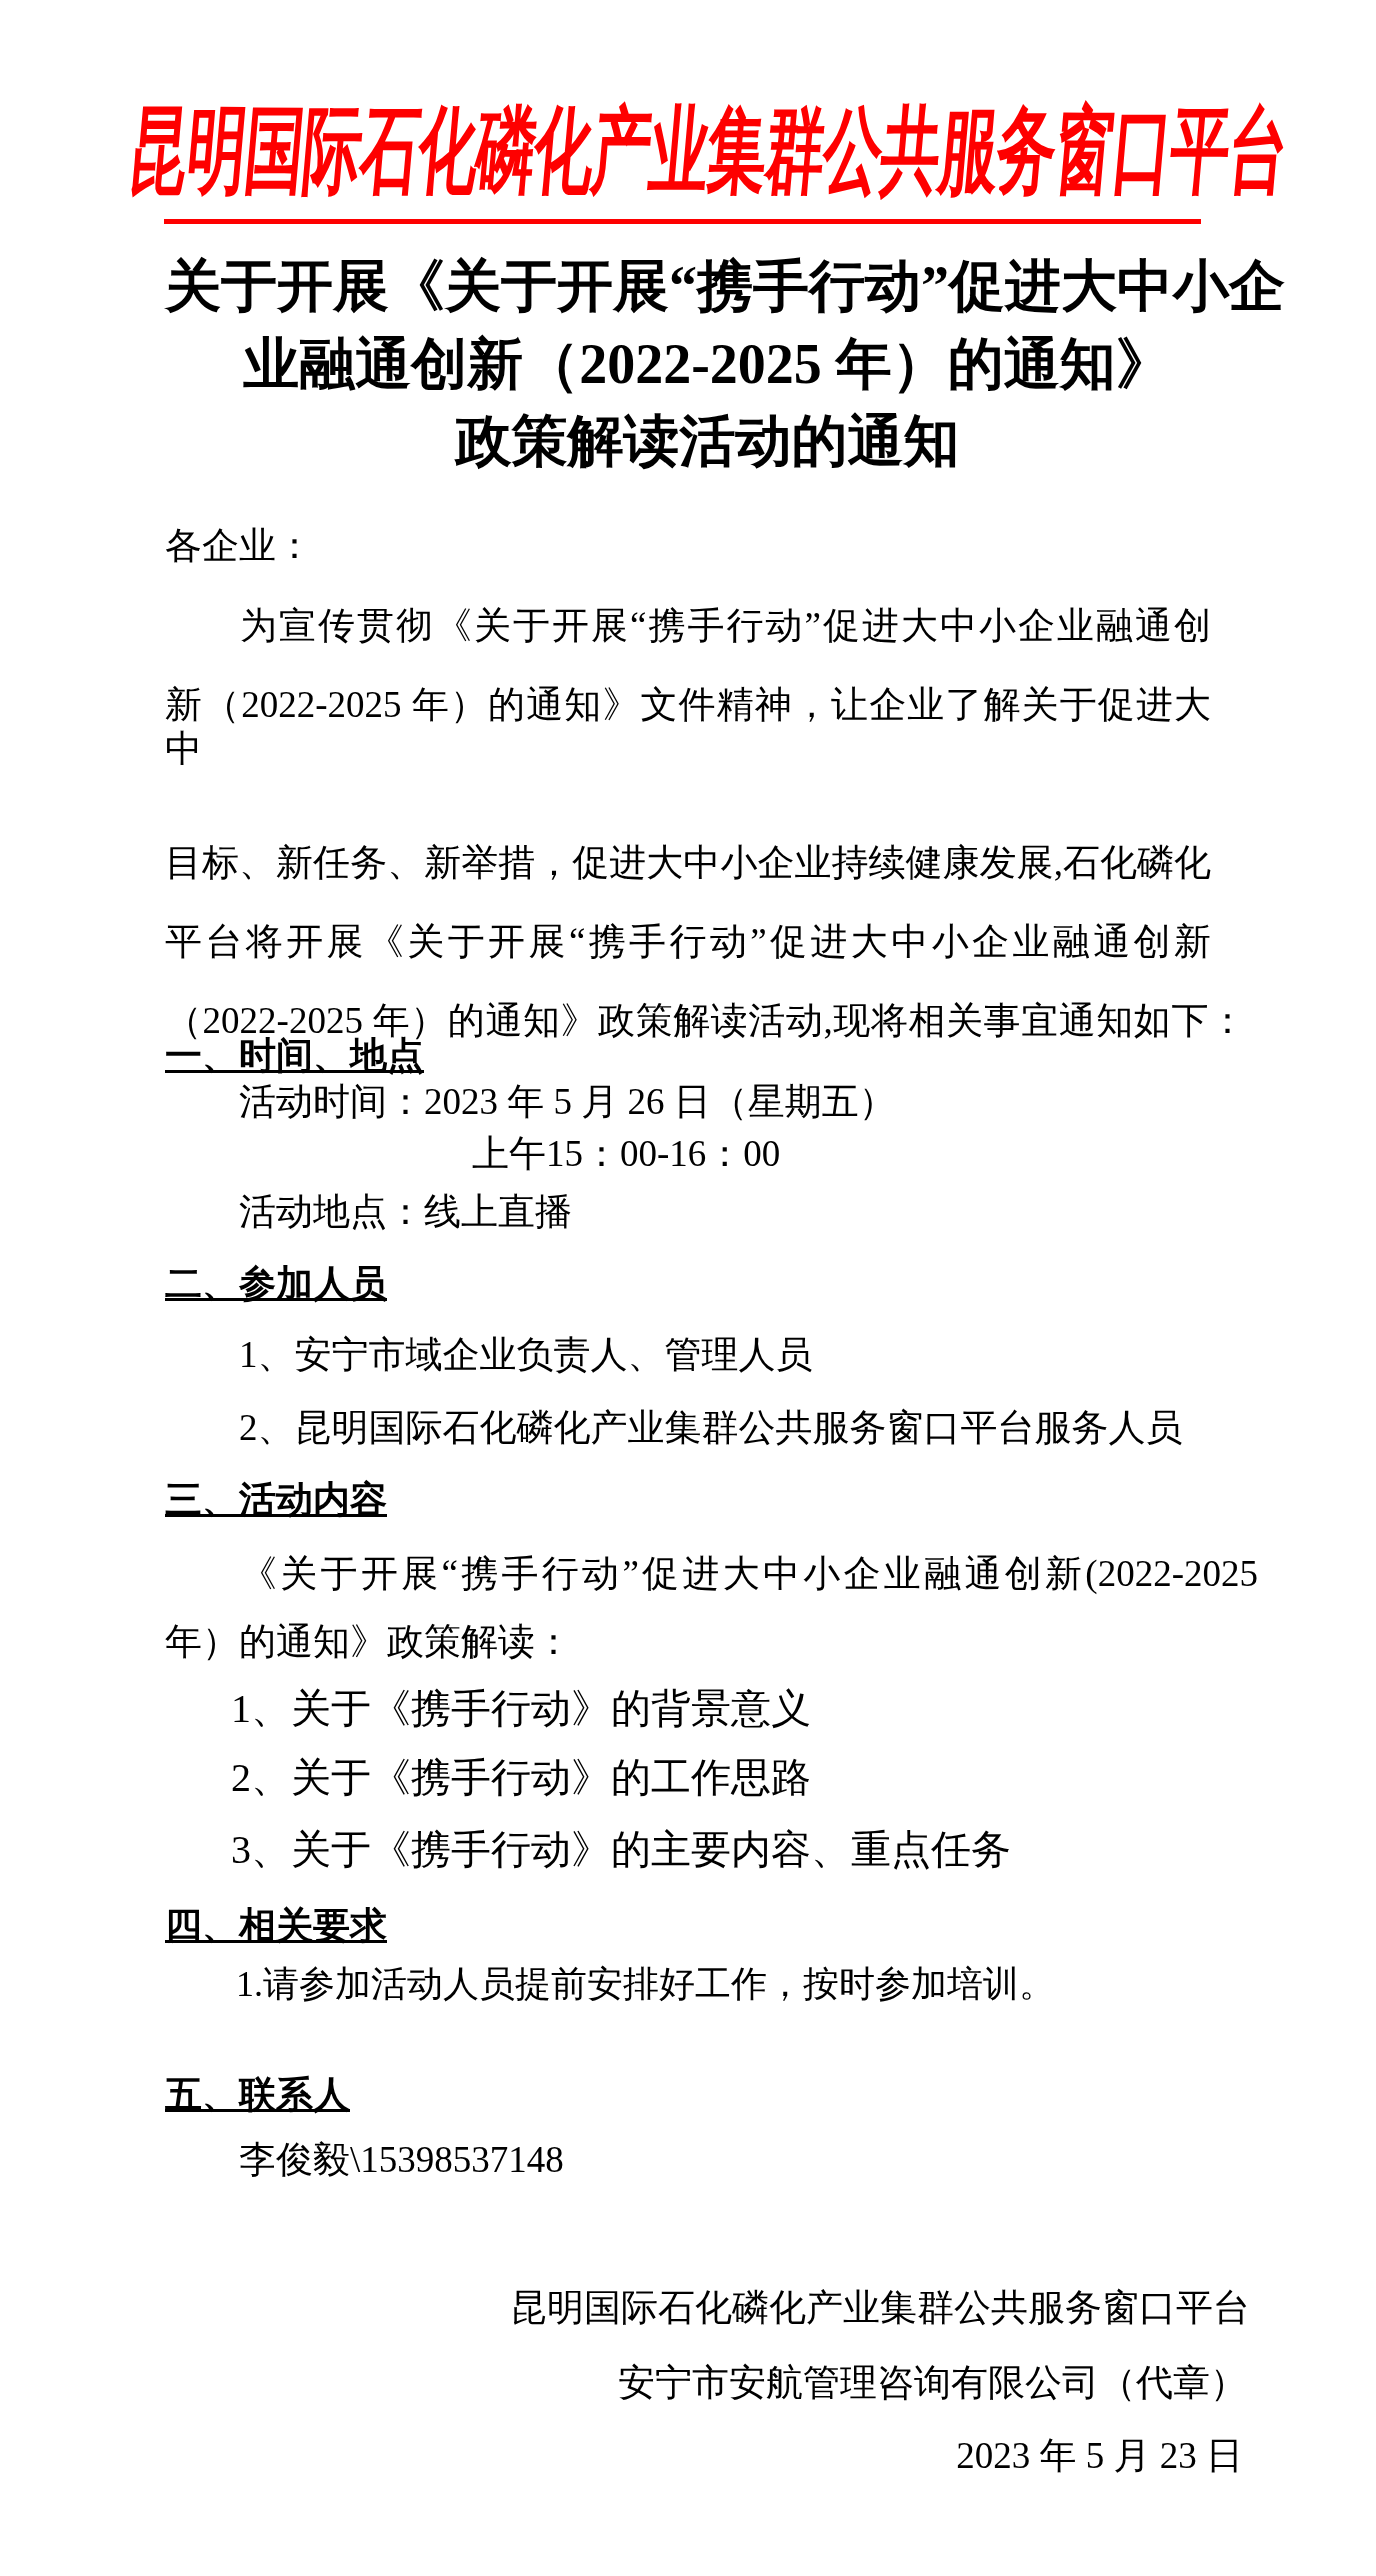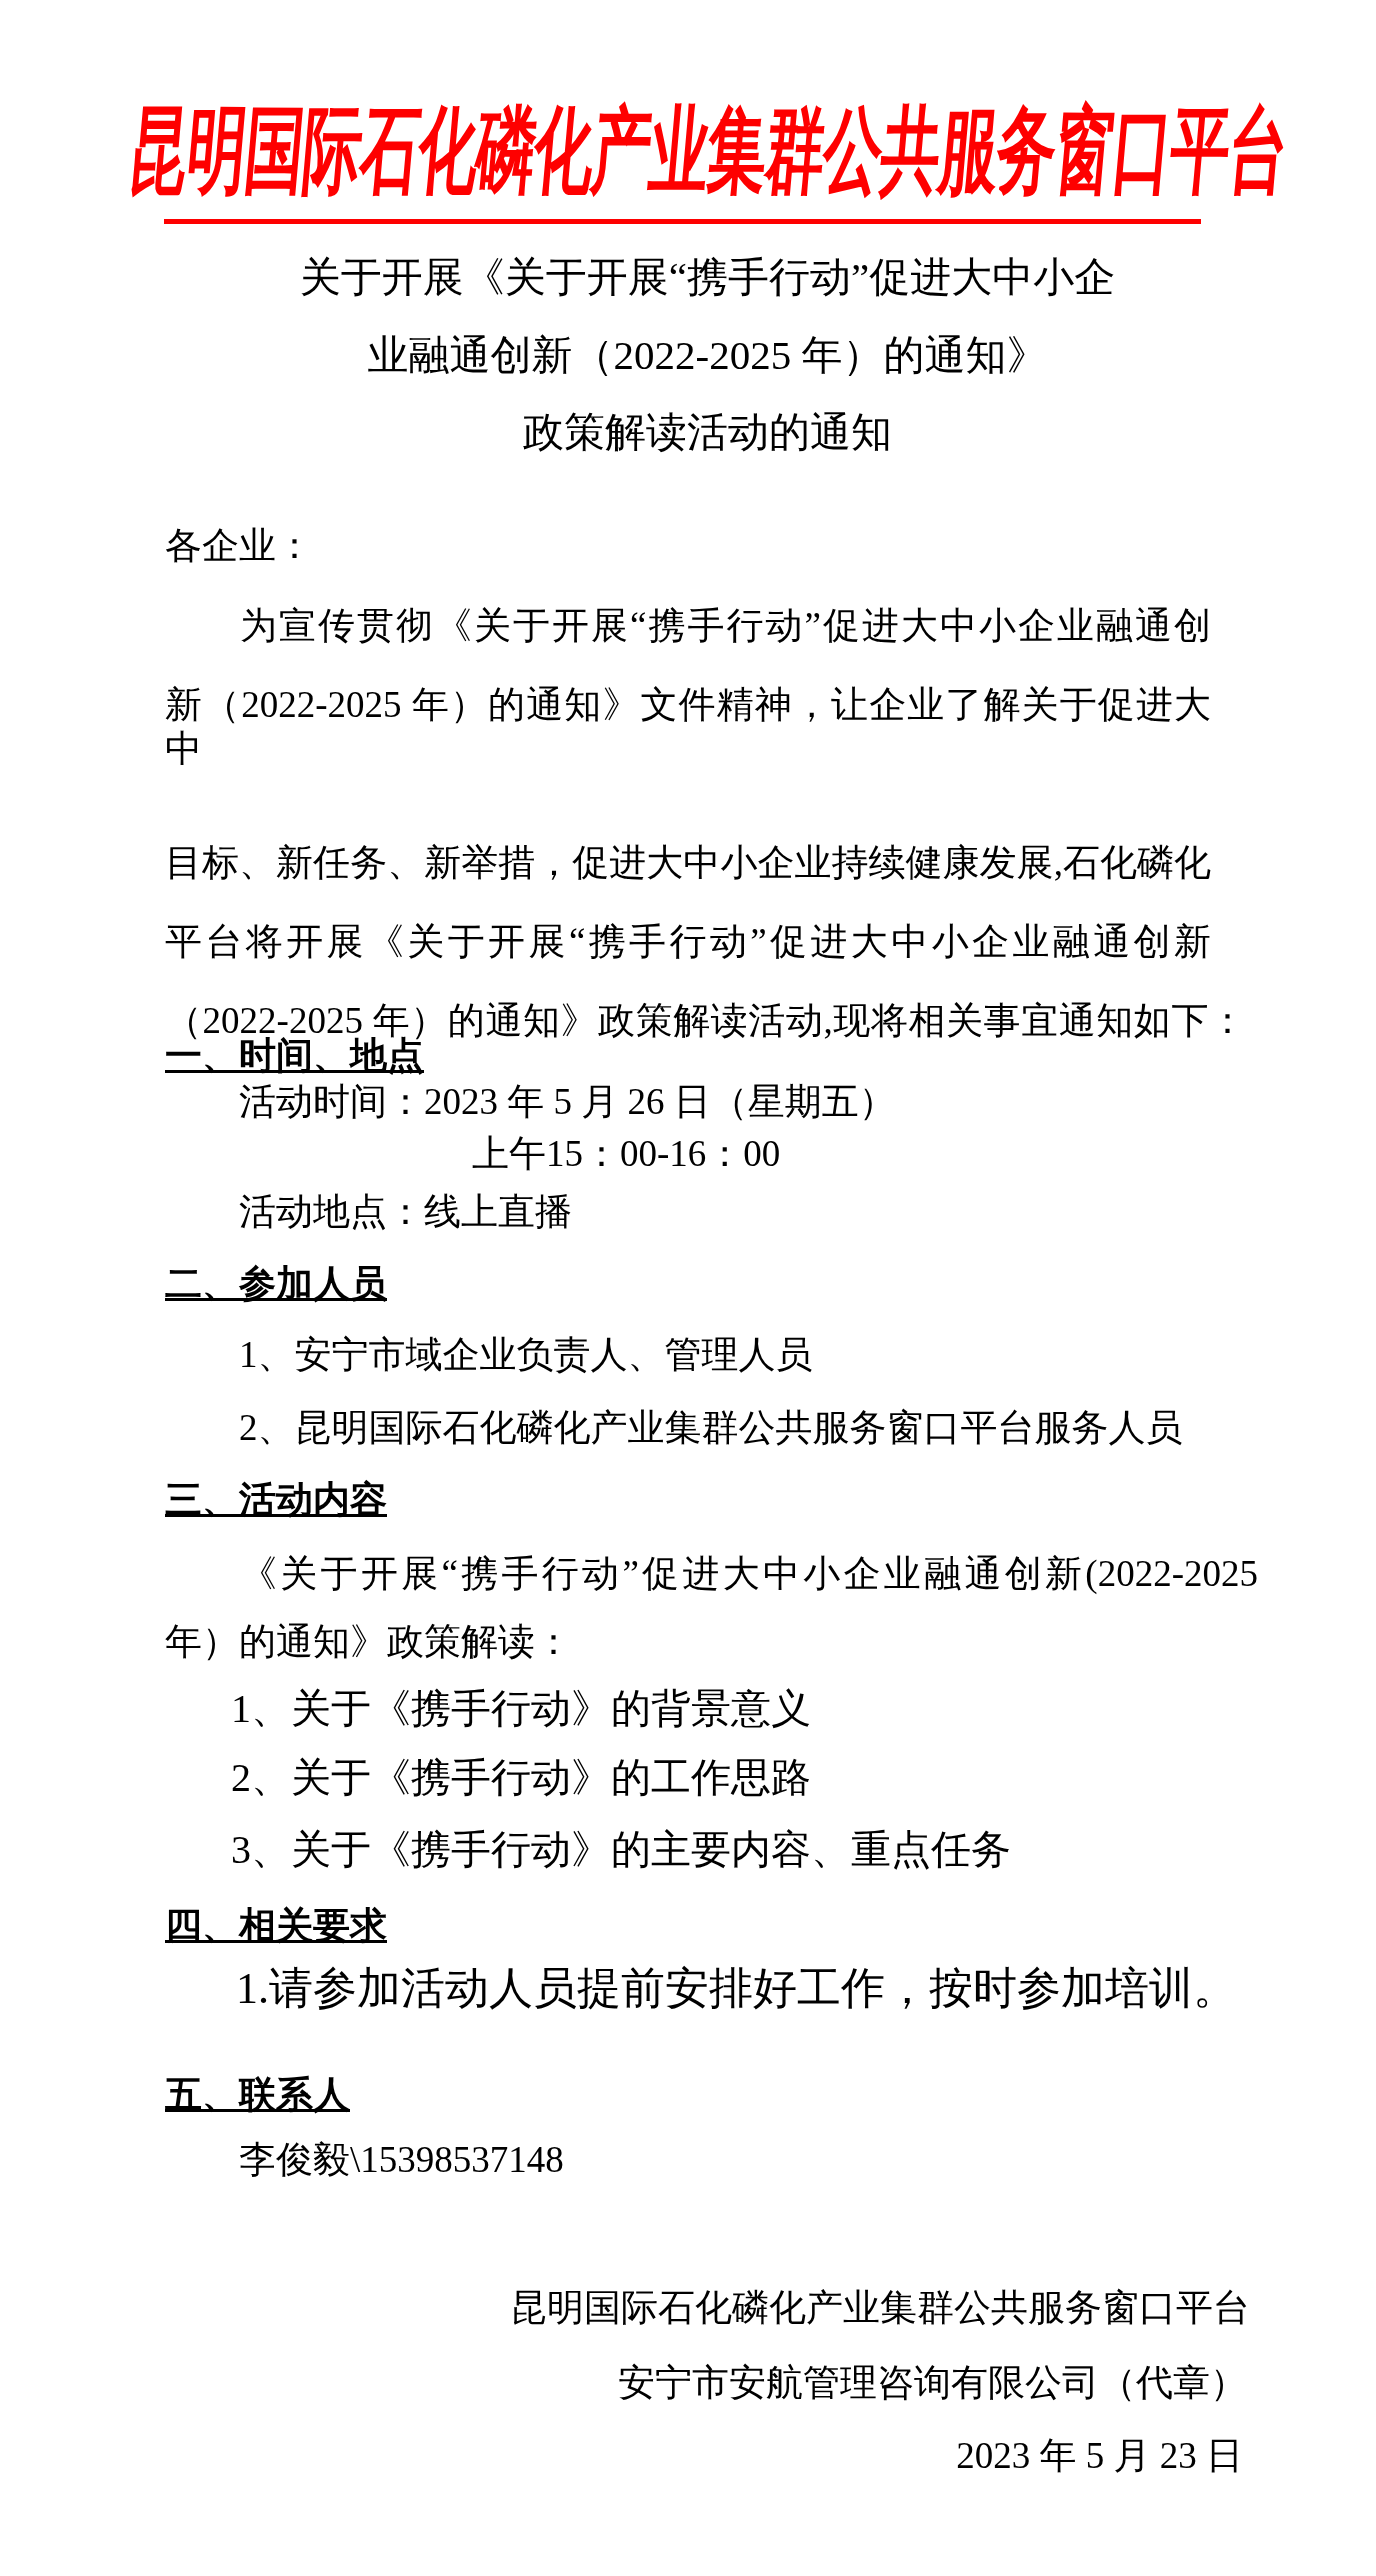--- a/index.html
+++ b/index.html
@@ -26,37 +26,37 @@
     transform-origin: center center;
     letter-spacing: -1.7px;
   }
   .red-rule {
     position: absolute; left: 164px; top: 219px;
     width: 1037px; height: 5.2px; background: var(--accent);
   }
   
   .t-line {
     position: absolute; left: 165px; width: 1085px;
-    text-align: center; font-size: 41px; font-weight: normal;
+    text-align: center; font-size: 56px; font-weight: bold;
     line-height: 1.15; white-space: nowrap;
   }
   
   .ln {
     position: absolute; left: 165px;
     font-size: 37px; line-height: 1.2; white-space: nowrap;
   }
   .bold { font-weight: bold; text-decoration: underline; }
   .just {
     width: 1046px; white-space: normal;
     text-align: justify; text-align-last: justify;
     text-justify: inter-character;
   }
   .ind { text-indent: 75px; }
   .small { font-size: 40px; }
-  .mid  { font-size: 44px; }
+  .mid  { font-size: 36px; }
   .right-al { left: auto; }
 </style>
 </head>
 <body>
 
 <div class="page">
 
   <div class="banner">
     <div class="banner-text">昆明国际石化磷化产业集群公共服务窗口平台</div>
   </div>

